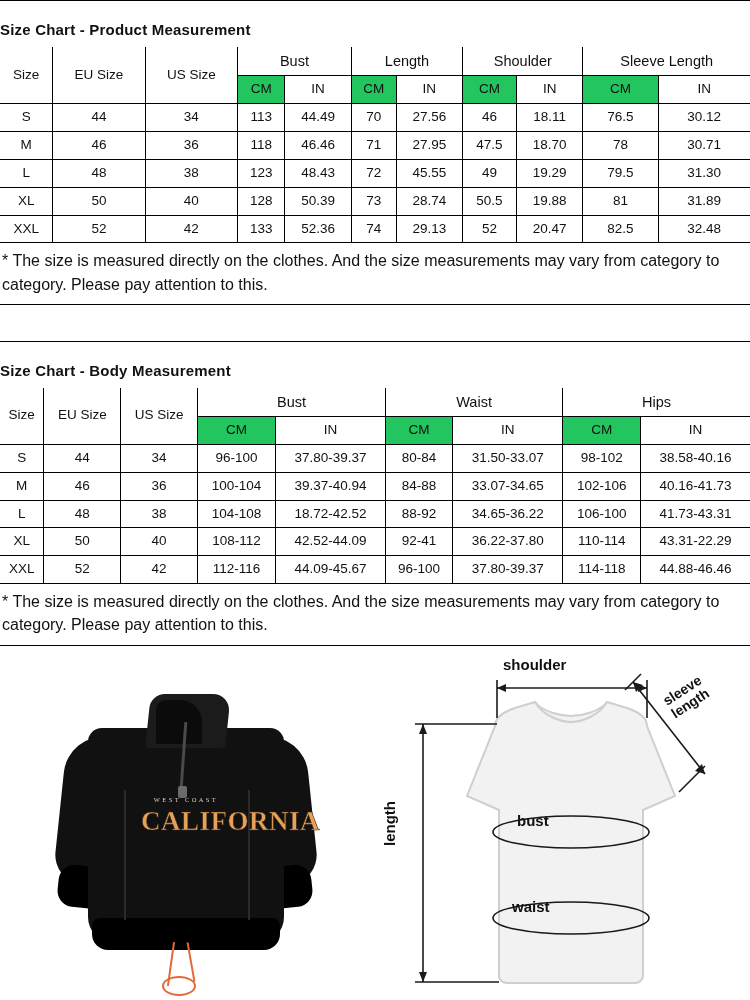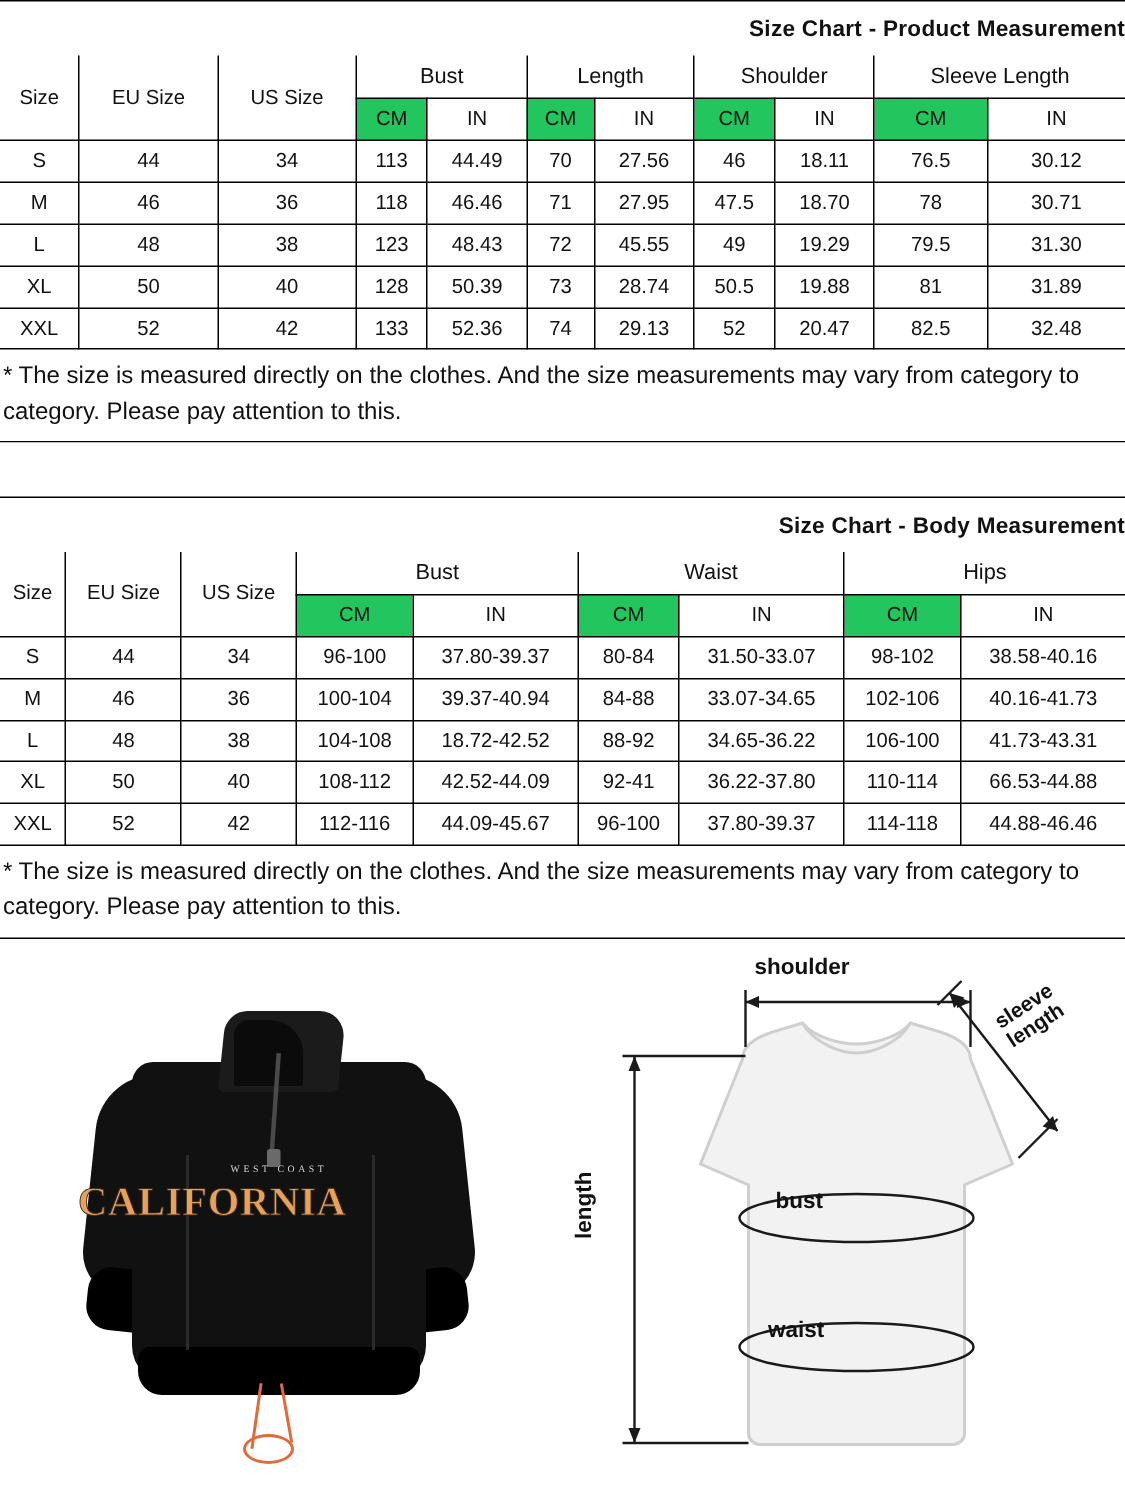--- a/index.html
+++ b/index.html
@@ -13,24 +13,24 @@
   }
   body { width: 750px; height: 1000px; overflow: hidden; position: relative; }
 
   .chart-block {
     width: 750px;
     border-top: 1px solid #000;
     border-bottom: 1px solid #000;
     background: #fff;
   }
   .chart-title {
-    text-align: right;
+    text-align: left;
     font-weight: bold;
     font-size: 15px;
-    padding: 10px 0 9px 0;
+    padding: 20px 0 9px 0;
     letter-spacing: .2px;
   }
   table.size-table {
     width: 100%;
     border-collapse: collapse;
     font-size: 13.5px;
   }
   table.size-table th, table.size-table td {
     border: 1px solid #000;
     text-align: center;
@@ -176,21 +176,21 @@
     left: 0; right: 0; top: 126px;
     text-align: center;
     color: #d9d4cb;
     font-size: 6.5px;
     letter-spacing: 2.4px;
     font-family: "Liberation Serif", serif;
   }
   .j-bigtext {
     position: absolute;
     left: 0; right: 0; top: 136px;
-    text-align: left;
+    text-align: right;
     color: #e8a15a;
     font-size: 27px;
     font-weight: bold;
     font-family: "Liberation Serif", serif;
     letter-spacing: 0.5px;
     -webkit-text-stroke: 0.6px #3a2a18;
   }
   .j-cord {
     position: absolute;
     left: 118px; top: 272px;
@@ -393,21 +393,21 @@
       </tr>
       <tr>
         <td class="rowlabel">XL</td>
         <td>50</td>
         <td>40</td>
         <td>108-112</td>
         <td>42.52-44.09</td>
         <td>92-41</td>
         <td>36.22-37.80</td>
         <td>110-114</td>
-        <td>66.53-44.88</td>
+        <td>43.31-22.29</td>
       </tr>
       <tr>
         <td class="rowlabel">XXL</td>
         <td>52</td>
         <td>42</td>
         <td>112-116</td>
         <td>44.09-45.67</td>
         <td>96-100</td>
         <td>37.80-39.37</td>
         <td>114-118</td>

